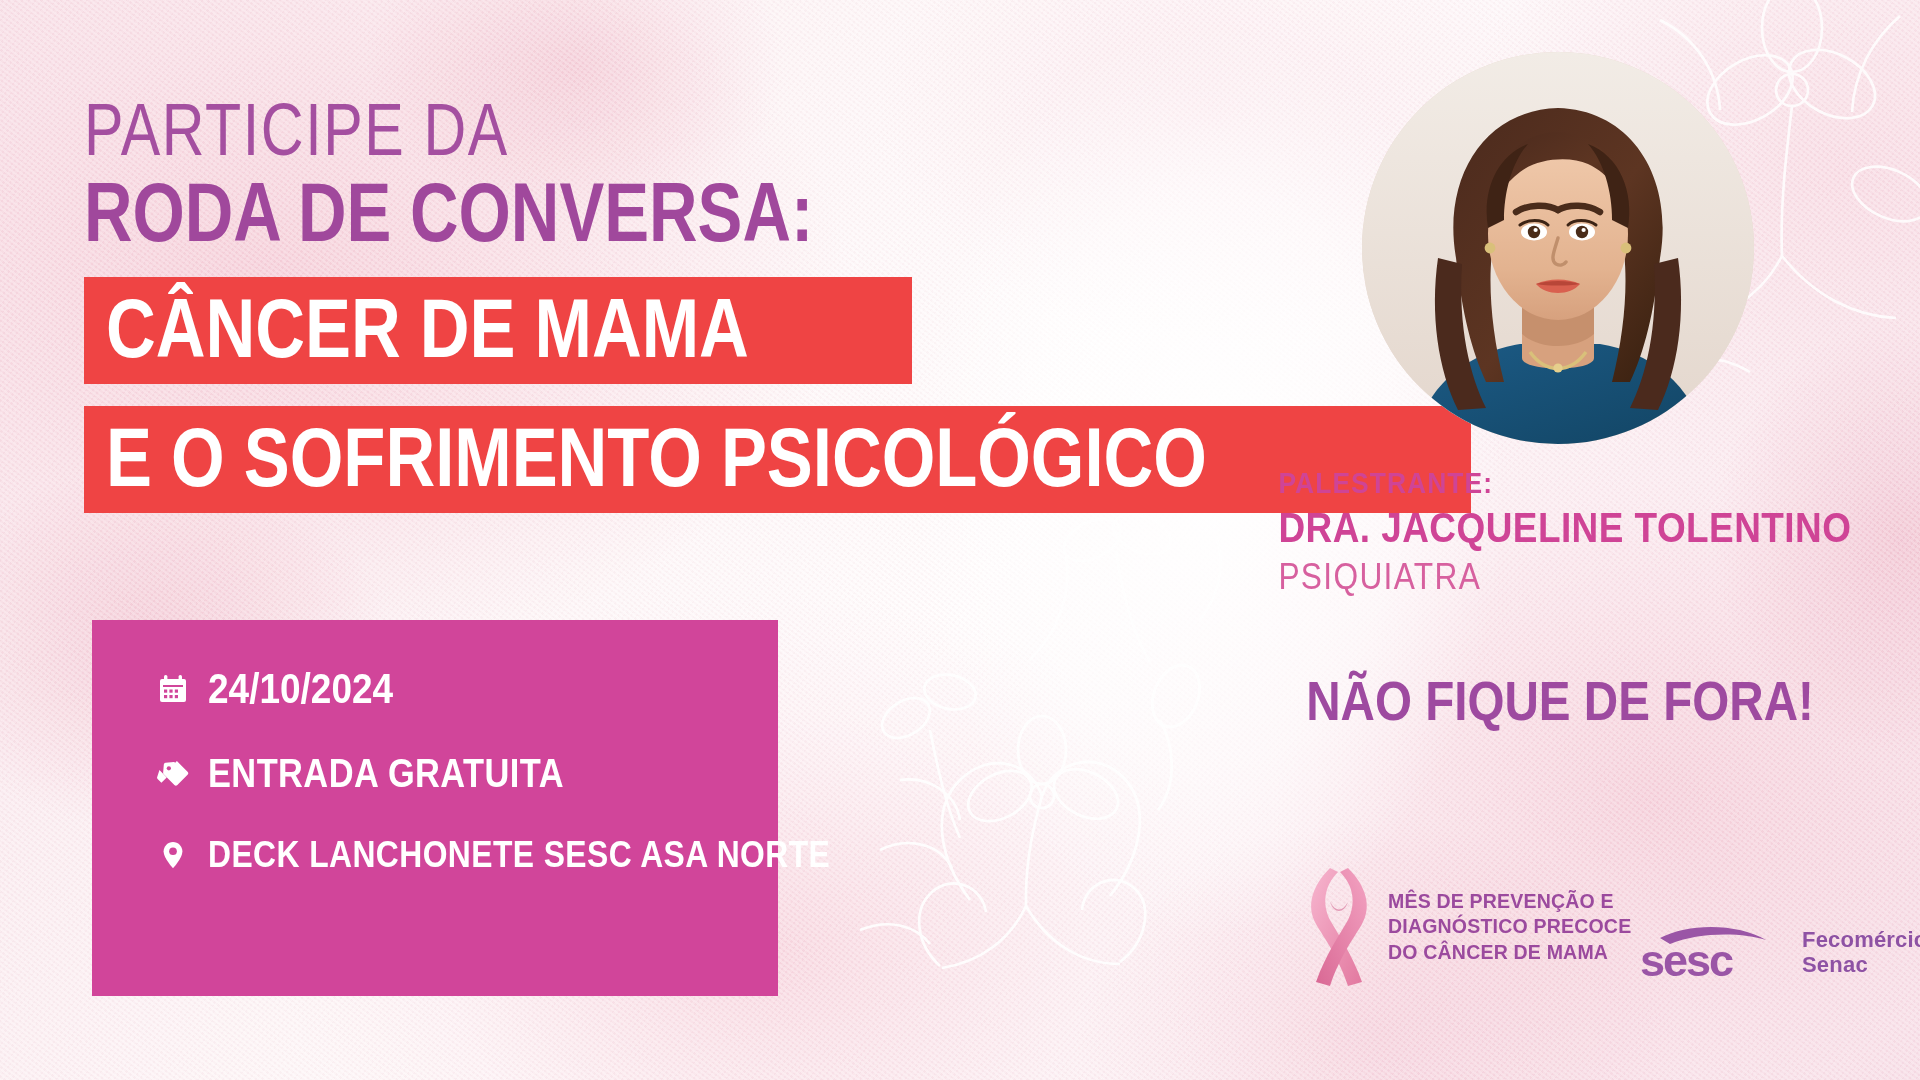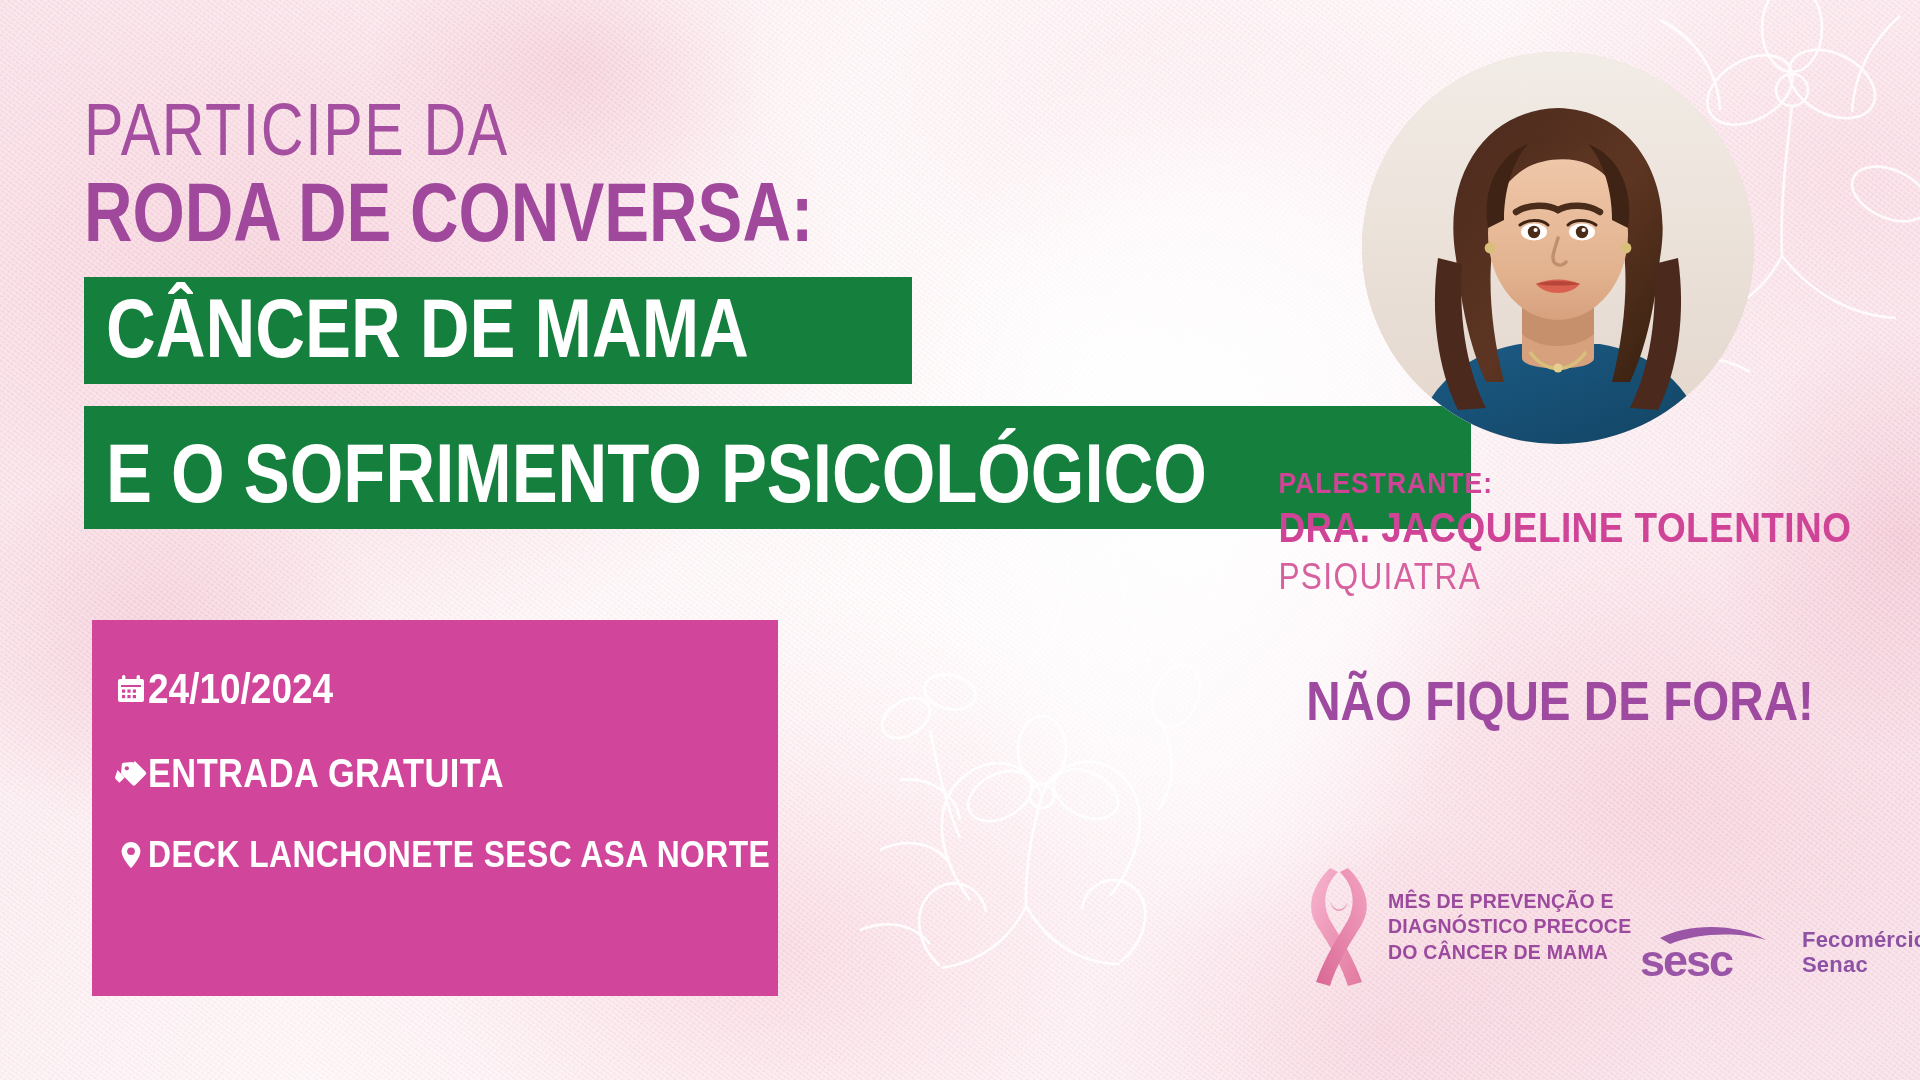--- a/index.html
+++ b/index.html
@@ -87,56 +87,57 @@
     font-weight: 700;
     color: #a0489c;
     letter-spacing: 0px;
     transform: scaleX(.80);
     transform-origin: left center;
     white-space: nowrap;
     margin-top: 8px;
   }
   .bar {
     display: inline-block;
-    background: #15803d;
+    background: #ef4444;
     color: #ffffff;
     font-weight: 700;
     white-space: nowrap;
     box-decoration-break: clone;
   }
   .bar-1 {
     margin-top: 24px;
     font-size: 84px;
     line-height: 1.04;
     padding: 8px 22px 12px 22px;
   }
   .bar-1 .sq { display:inline-block; transform: scaleX(.82); transform-origin: left center; }
   .bar-2 {
     margin-top: 22px;
     font-size: 84px;
     line-height: 1.04;
-    padding: 24px 22px 12px 22px;
+    padding: 8px 22px 12px 22px;
   }
   .bar-2 .sq { display:inline-block; transform: scaleX(.82); transform-origin: left center; }
 
   
   .info-panel {
     position: absolute;
     left: 92px;
     top: 620px;
     width: 686px;
     height: 376px;
     background: #d1459a;
     padding: 44px 0 0 0;
     box-sizing: border-box;
   }
   .info-row {
     display: flex;
     align-items: center;
-    padding-left: 22px;
+    gap: 18px;
+    padding-left: 64px;
     margin-bottom: 38px;
     color: #ffffff;
   }
   .info-row:last-child { margin-bottom: 0; }
   .info-icon {
     width: 34px; height: 34px;
     flex: 0 0 34px;
     display: flex; align-items: center; justify-content: center;
   }
   .info-icon svg { display:block; }

